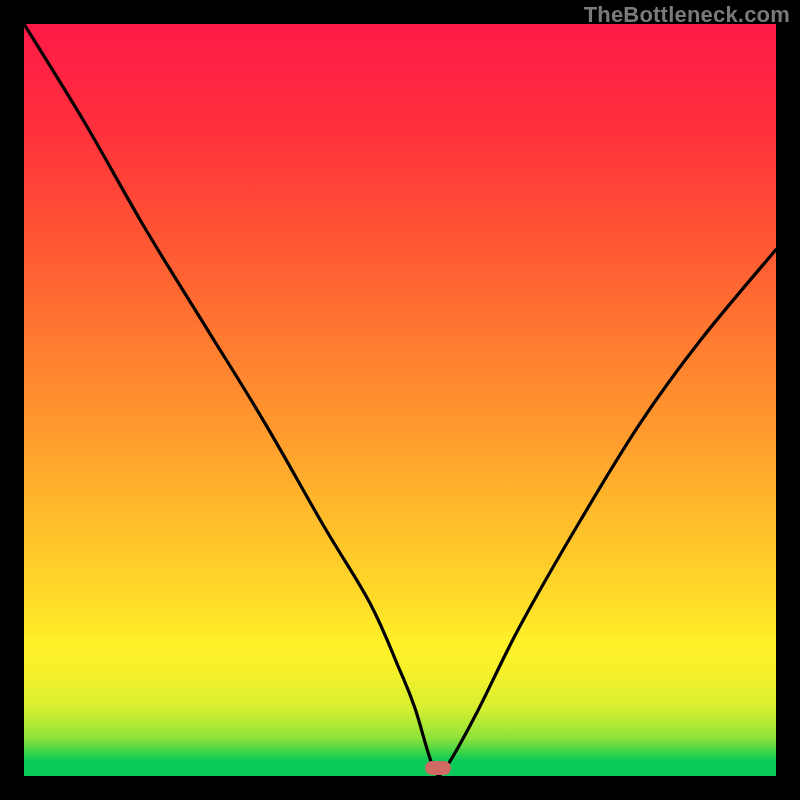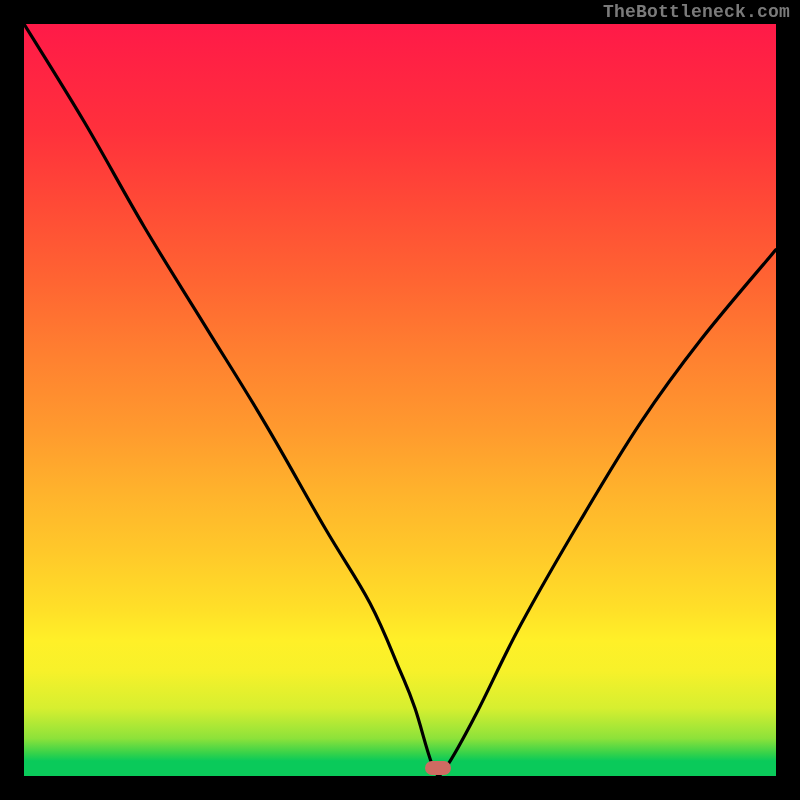--- a/index.html
+++ b/index.html
@@ -15,26 +15,25 @@
     position: relative;
     width: 800px;
     height: 800px;
     background: #000;
   }
   .watermark {
     position: absolute;
     top: 2px;
     right: 10px;
     color: #7a7a7a;
-    font-size: 18px;
+    font-size: 22px;
     font-weight: 600;
     letter-spacing: 0.2px;
     z-index: 30;
     user-select: none;
-    font-family: Liberation Mono, monospace;
   }
   .plot-area {
     position: absolute;
     left: 24px;
     top: 24px;
     width: 752px;
     height: 752px;
     overflow: hidden;
     background: linear-gradient(
       to top,

